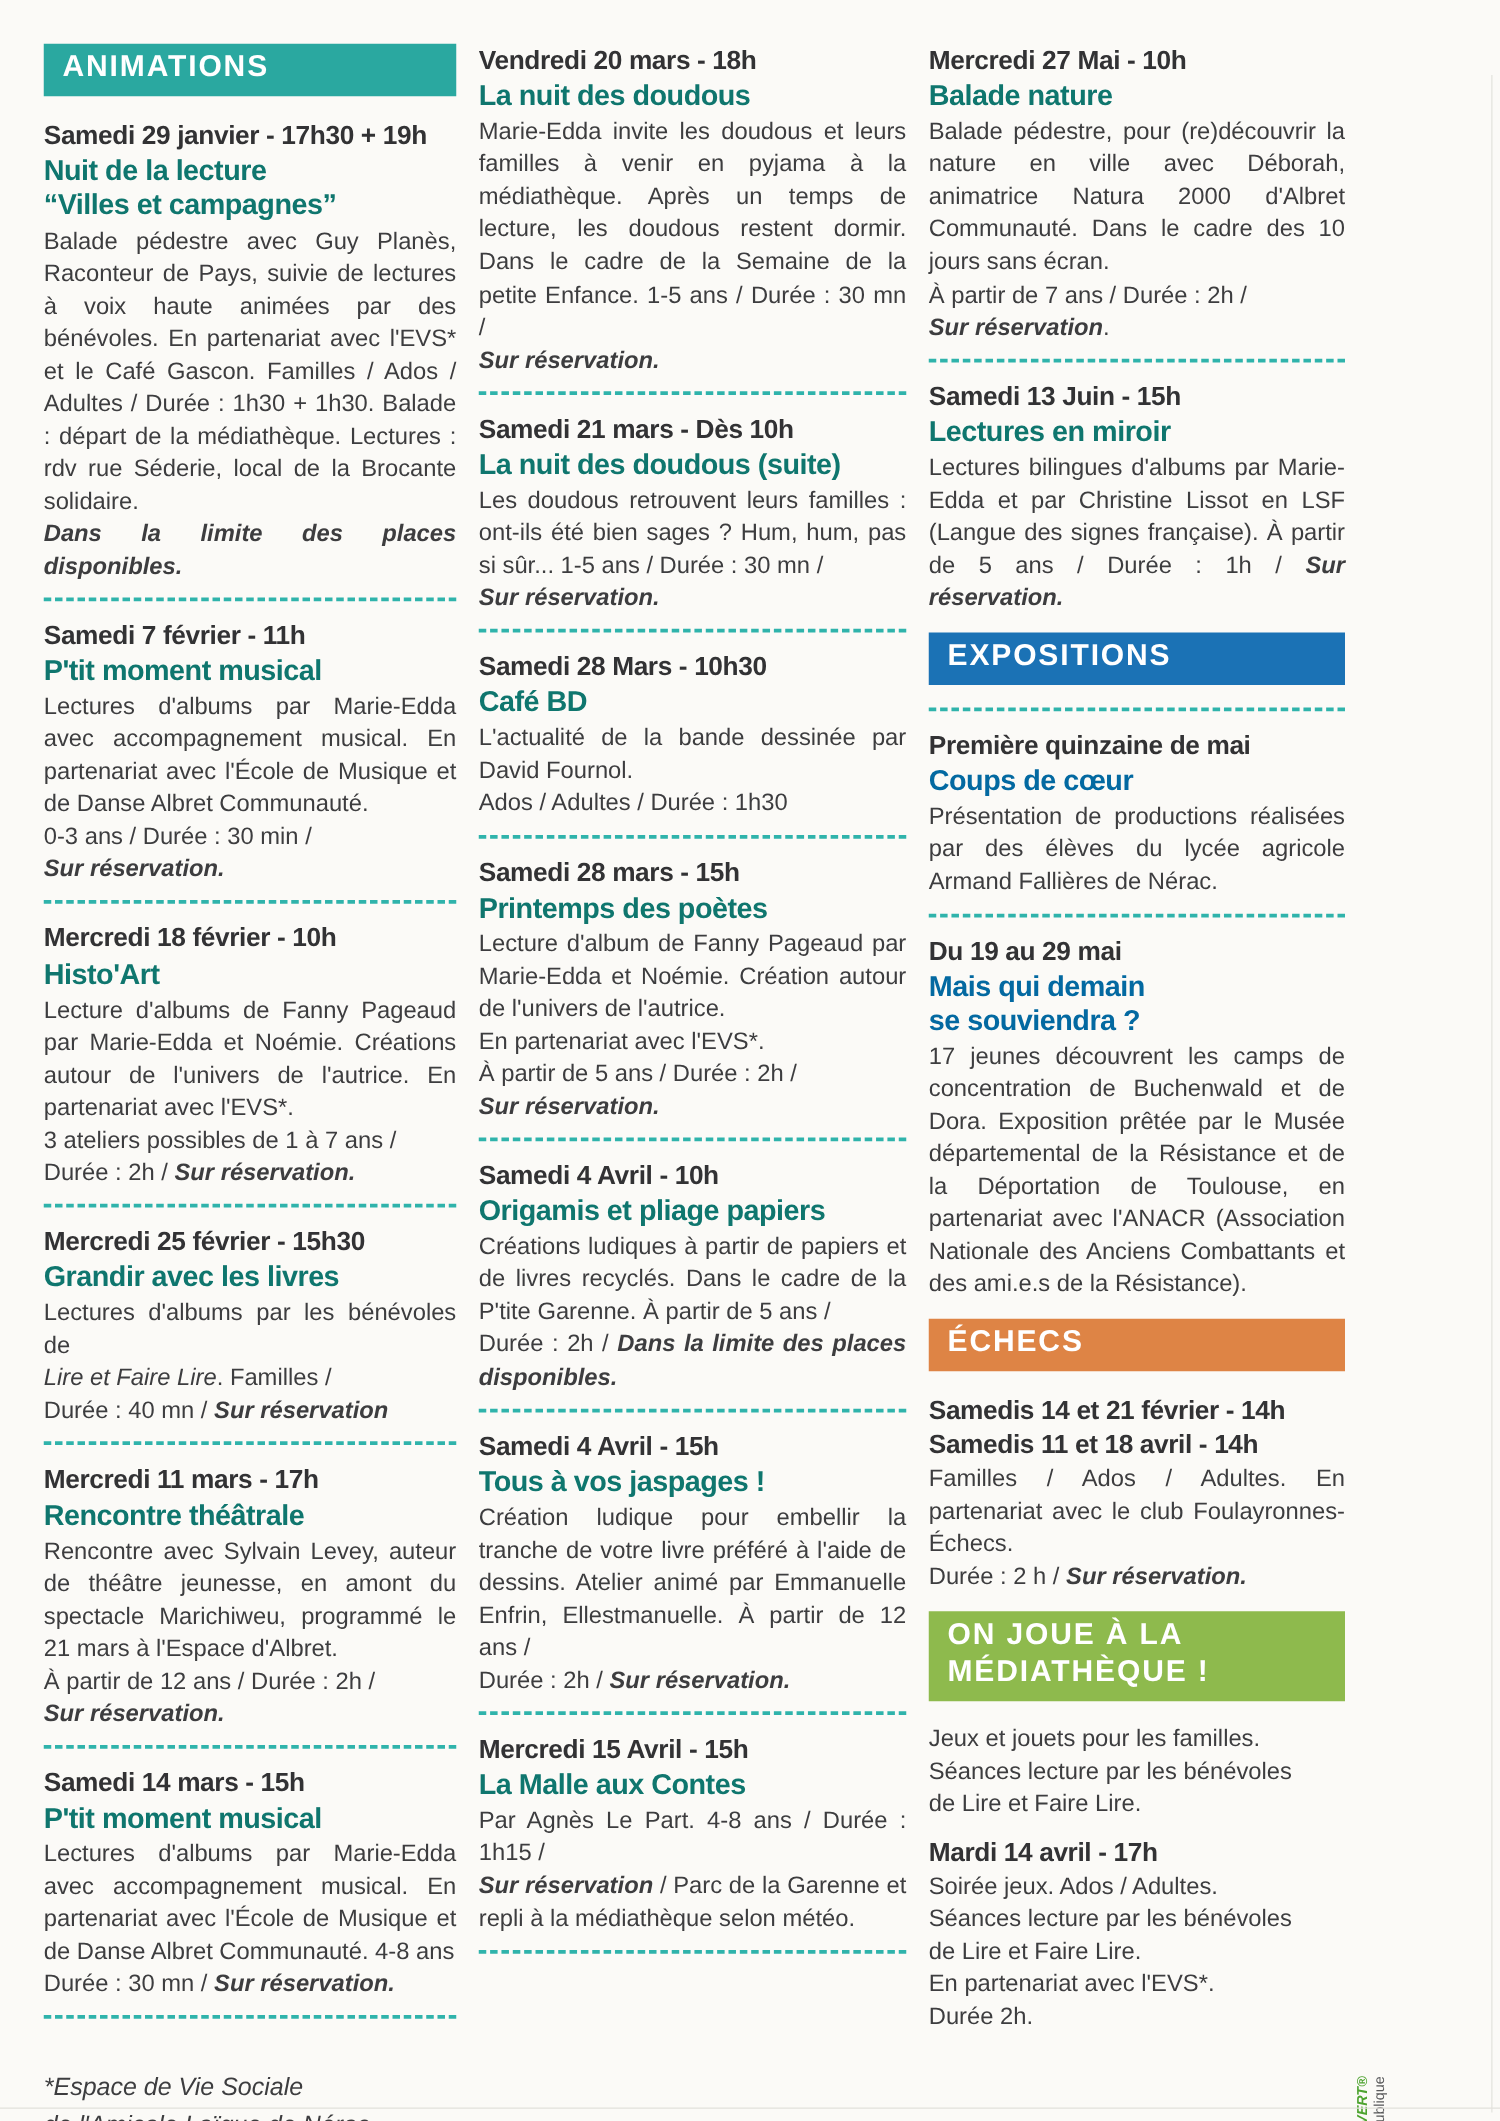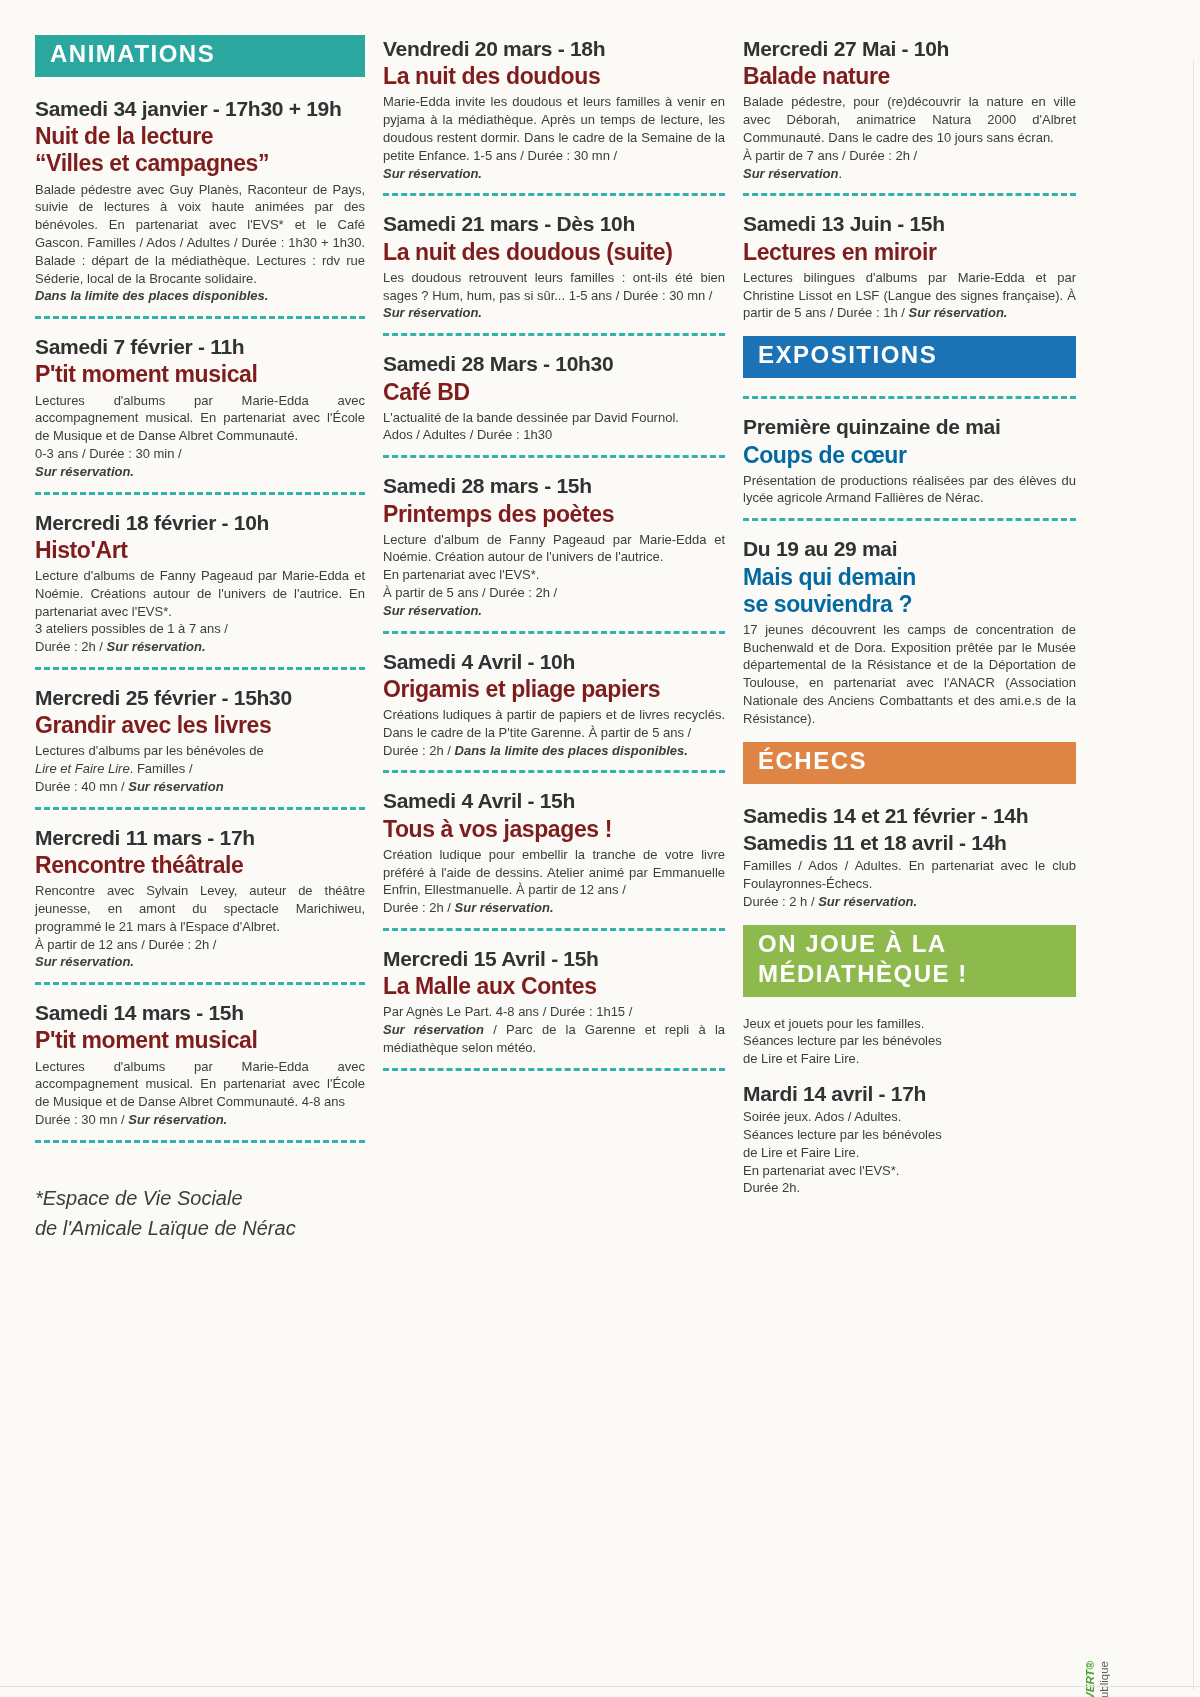--- a/index.html
+++ b/index.html
@@ -22,24 +22,24 @@
   .mt{margin-top:14px;}
   .event{margin-bottom:6px;}
   .date{
     font-weight:bold;font-size:21px;letter-spacing:-0.3px;color:#323234;
     line-height:1.3;white-space:pre-line;margin-bottom:1px;
   }
   .title{
     font-weight:bold;font-size:23px;letter-spacing:-0.4px;
     line-height:1.18;white-space:pre-line;margin-bottom:3px;
   }
-  .title.teal{color:#7f1d1d;}
+  .title.teal{color:#0f766e;}
   .title.blue{color:#0369a1;}
   .body{
-    font-size:13px;line-height:1.37;text-align:justify;white-space:pre-line;
+    font-size:19px;line-height:1.37;text-align:justify;white-space:pre-line;
   }
   .body .it{font-style:italic;}
   .body .bd{font-weight:bold;}
   .divider{border-top:3px dashed #2fb3ab;margin:11px 0 14px;}
   .subtitle{
     color:#1b72b5;font-style:italic;font-size:19.5px;margin:2px 0 10px;line-height:1.3;
   }
   .footnote{
     font-style:italic;font-size:20px;line-height:1.5;margin-top:40px;white-space:pre-line;
   }
@@ -57,21 +57,21 @@
 </style>
 </head>
 <body>
 
 <div class="doc">
 
   <div class="col">
     <div class="sec-header teal-bg">ANIMATIONS</div>
 
     <div class="event">
-      <div class="date">Samedi 34 janvier - 17h30 + 19h</div>
+      <div class="date">Samedi 29 janvier - 17h30 + 19h</div>
       <div class="title teal">Nuit de la lecture
 “Villes et campagnes”</div>
       <div class="body"><span>Balade pédestre avec Guy Planès, Raconteur de Pays, suivie de lectures à voix haute animées par des bénévoles. En partenariat avec l'EVS* et le Café Gascon. Familles / Ados / Adultes / Durée : 1h30 + 1h30. Balade : départ de la médiathèque. Lectures : rdv rue Séderie, local de la Brocante solidaire.
 </span><span class="it bd">Dans la limite des places disponibles.</span></div>
     </div>
     <div class="divider"></div>
 
     <div class="event">
       <div class="date">Samedi 7 février - 11h</div>
       <div class="title teal">P'tit moment musical</div>

